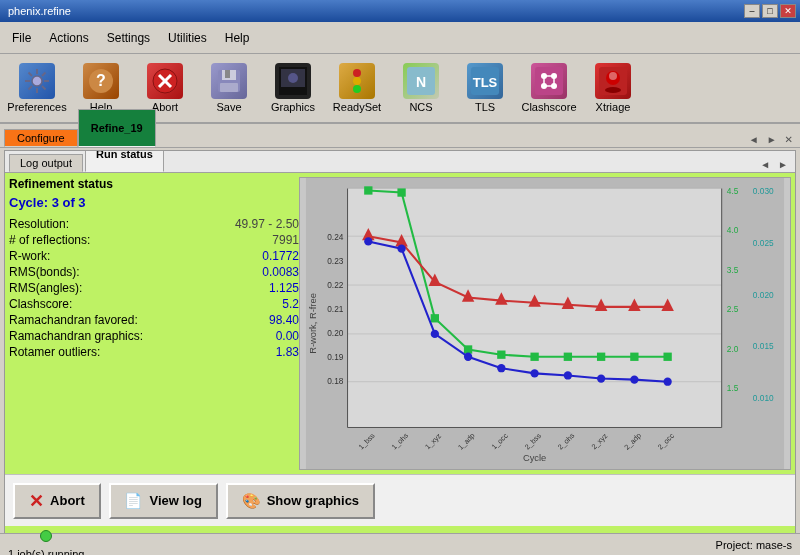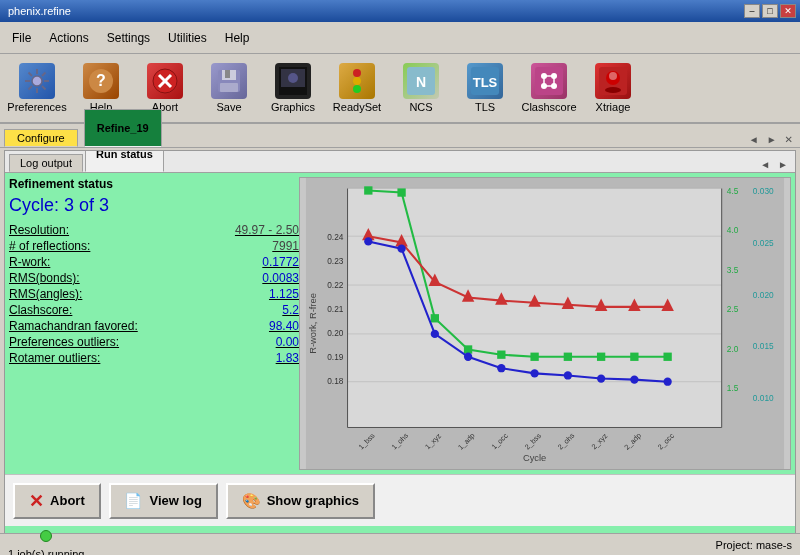--- a/index.html
+++ b/index.html
@@ -143,21 +143,20 @@
       color: #0000cc;
       font-weight: bold;
       font-size: 13px;
       margin-bottom: 6px;
     }
     .stat-row {
       display: flex;
       justify-content: space-between;
       padding: 1px 0;
       font-size: 12px;
-      text-decoration: underline;
     }
     .stat-label { color: #000; }
     .stat-value { color: #0000cc; font-weight: normal; }
 
     
     .chart-area {
       flex: 1;
       background: #c8c8c8;
       border: 1px solid #a0a0a0;
       position: relative;
@@ -199,21 +198,21 @@
       padding: 0 8px;
       justify-content: space-between;
       font-size: 11px;
     }
     .status-left { display: flex; align-items: center; gap: 6px; }
     .status-dot { width: 12px; height: 12px; border-radius: 50%; background: #44cc44; border: 1px solid #228822; }
 
     
     .chart-svg { width: 100%; height: 100%; }
     .content-area-wrapper {
-      background: #86efac;
+      background: #bef264;
       border: 1px solid #999;
       margin: 2px 4px 2px 4px;
       overflow: hidden;
     }
   </style>
 </head>
 <body>
 
 <div class="title-bar">
   <span class="title-bar-title">phenix.refine</span>
@@ -343,21 +342,21 @@
           <circle cx="14" cy="9" r="4" fill="#dd6666"></circle>
           <ellipse cx="14" cy="23" rx="8" ry="3" fill="#880000"></ellipse>
         </svg>
     </div>
     <span>Xtriage</span>
   </button>
 </div>
 
 <div class="tab-bar" style="background:#d4d0c8; border-bottom:1px solid #a0a0a0; height:24px; display:flex; align-items:flex-end; padding:0 4px; justify-content:space-between;">
   <div class="tabs-left">
-    <div class="tab" style="padding:2px 12px; background:#fde047; border:1px solid #a0a0a0; border-bottom:1px solid #d4d0c8; cursor:pointer; font-size:11px; margin-right:6px;">Configure</div>
+    <div class="tab" style="padding:2px 12px; background:#f97316; border:1px solid #a0a0a0; border-bottom:1px solid #d4d0c8; cursor:pointer; font-size:11px; margin-right:0;">Configure</div>
     <div class="tab active" style="padding:12px 12px; background:#15803d; border:1px solid #a0a0a0; border-bottom:1px solid #f0f0f0; cursor:pointer; font-size:11px; margin-right:2px;">Refine_19</div>
   </div>
   <div class="tab-nav">
     <span class="tab-nav-btn">◄</span>
     <span class="tab-nav-btn">►</span>
     <span class="tab-nav-btn">✕</span>
   </div>
 </div>
 
 <div class="content-area-wrapper" style="height: 385px;">
@@ -370,21 +369,21 @@
     <div class="tab-nav">
       <span class="tab-nav-btn">◄</span>
       <span class="tab-nav-btn">►</span>
     </div>
   </div>
 
   <div class="main-panel">
 
     <div class="stats-panel">
       <div class="refinement-title">Refinement status</div>
-      <div class="cycle-info" style="color:#0000cc; font-weight:normal; font-size:18px; margin-bottom:6px;">Cycle: 3 of 3</div>
+      <div class="cycle-info" style="color:#0000cc; font-weight:bold; font-size:13px; margin-bottom:6px;">Cycle: 3 of 3</div>
 
       <div class="stat-row">
         <span class="stat-label">Resolution:</span>
         <span class="stat-value" style="color:#444;">49.97 - 2.50</span>
       </div>
       <div class="stat-row">
         <span class="stat-label"># of reflections:</span>
         <span class="stat-value" style="color:#444;">7991</span>
       </div>
       <div class="stat-row">
@@ -401,21 +400,21 @@
       </div>
       <div class="stat-row">
         <span class="stat-label">Clashscore:</span>
         <span class="stat-value" style="color:#0000cc;">5.2</span>
       </div>
       <div class="stat-row">
         <span class="stat-label">Ramachandran favored:</span>
         <span class="stat-value" style="color:#0000cc;">98.40</span>
       </div>
       <div class="stat-row">
-        <span class="stat-label">Preferences outliers:</span>
+        <span class="stat-label">Ramachandran graphics:</span>
         <span class="stat-value" style="color:#0000cc;">0.00</span>
       </div>
       <div class="stat-row">
         <span class="stat-label">Rotamer outliers:</span>
         <span class="stat-value" style="color:#0000cc;">1.83</span>
       </div>
     </div>
 
     <div class="chart-area">
       <svg class="chart-svg" viewBox="0 0 460 280">

